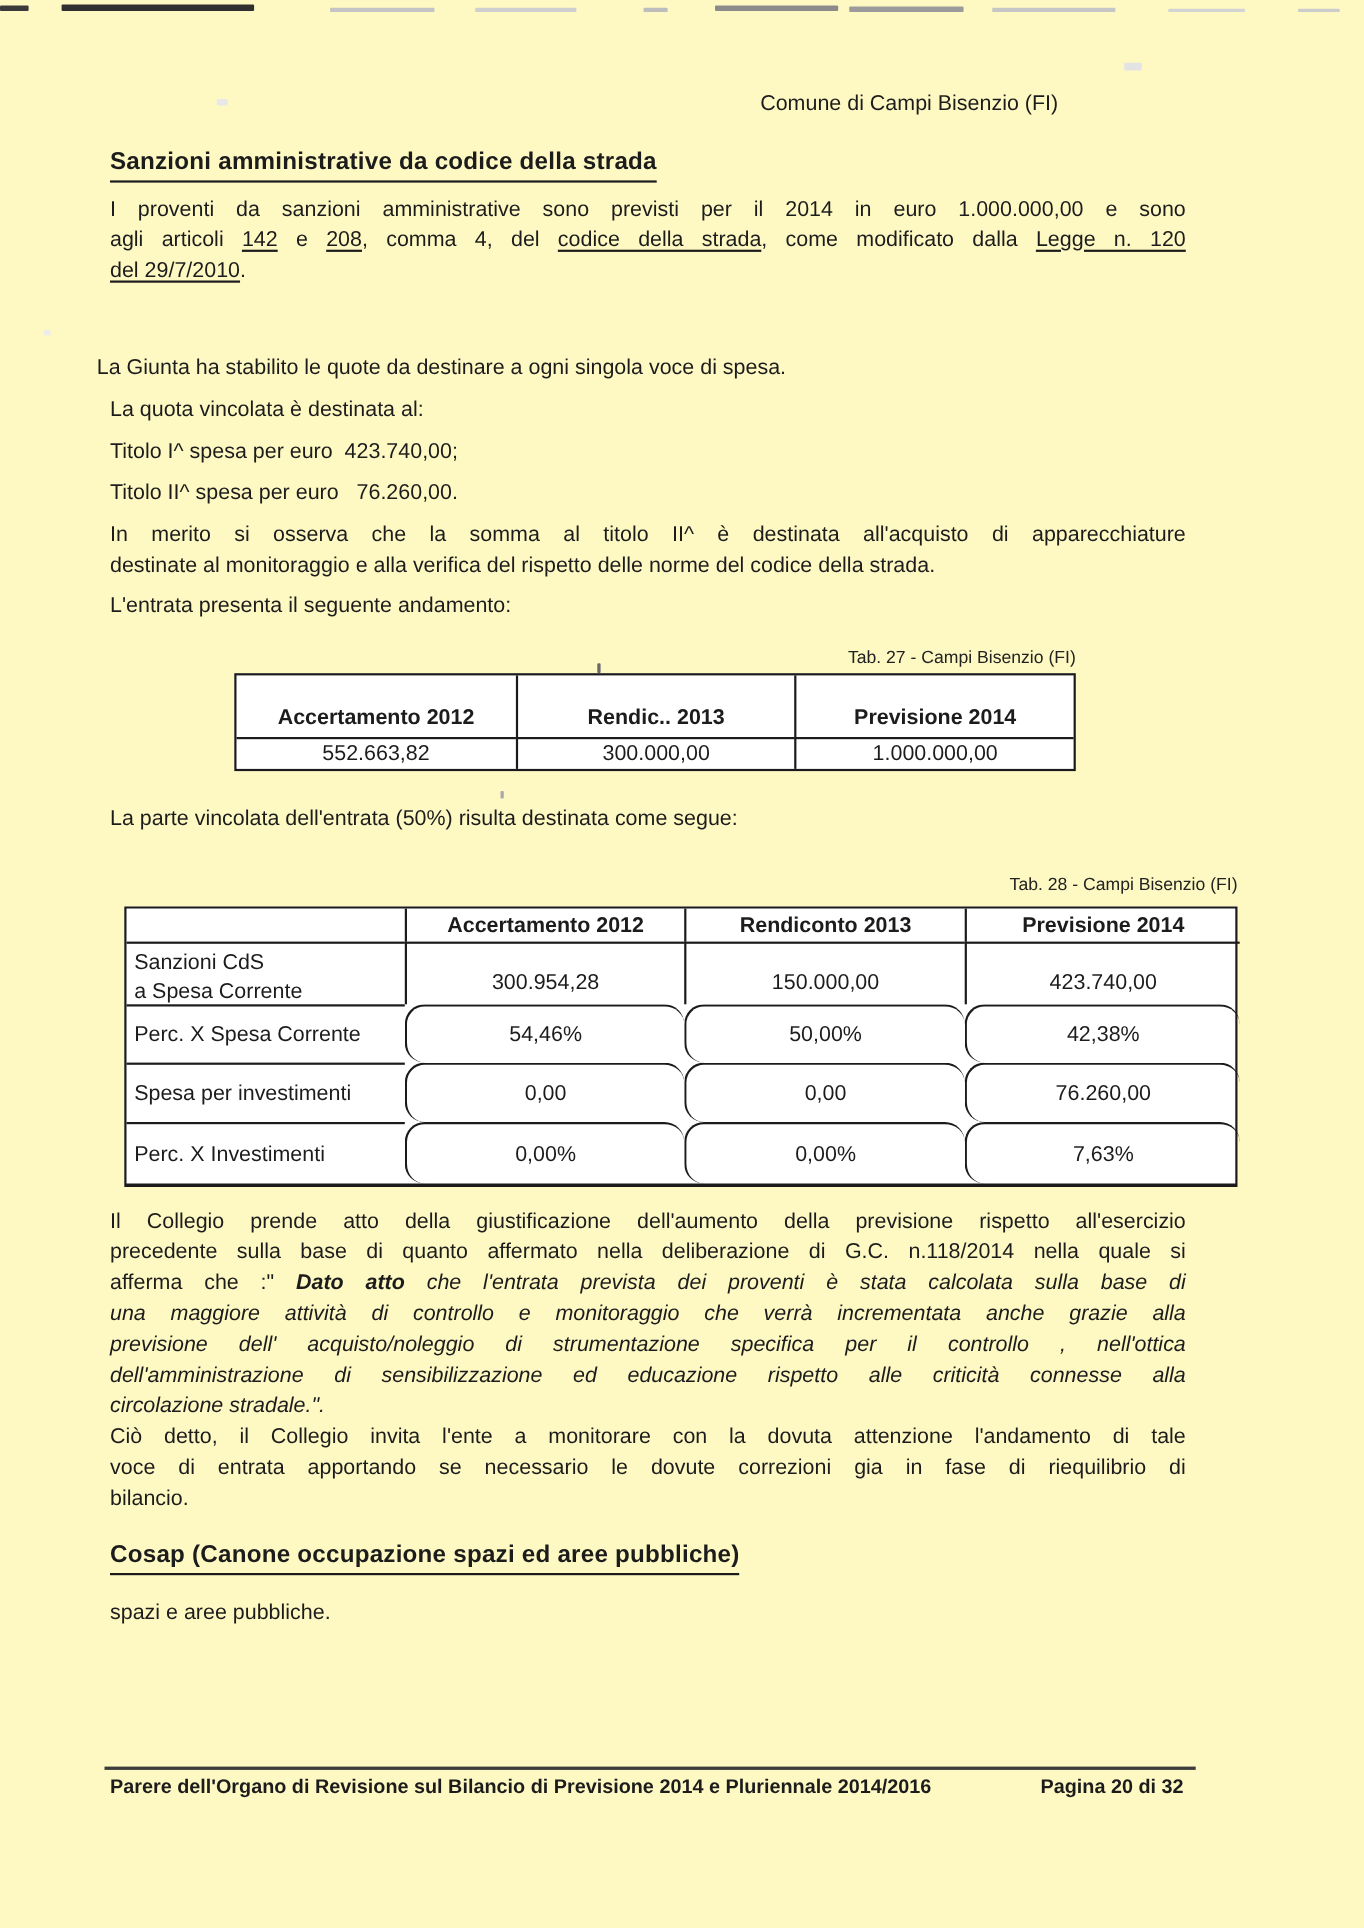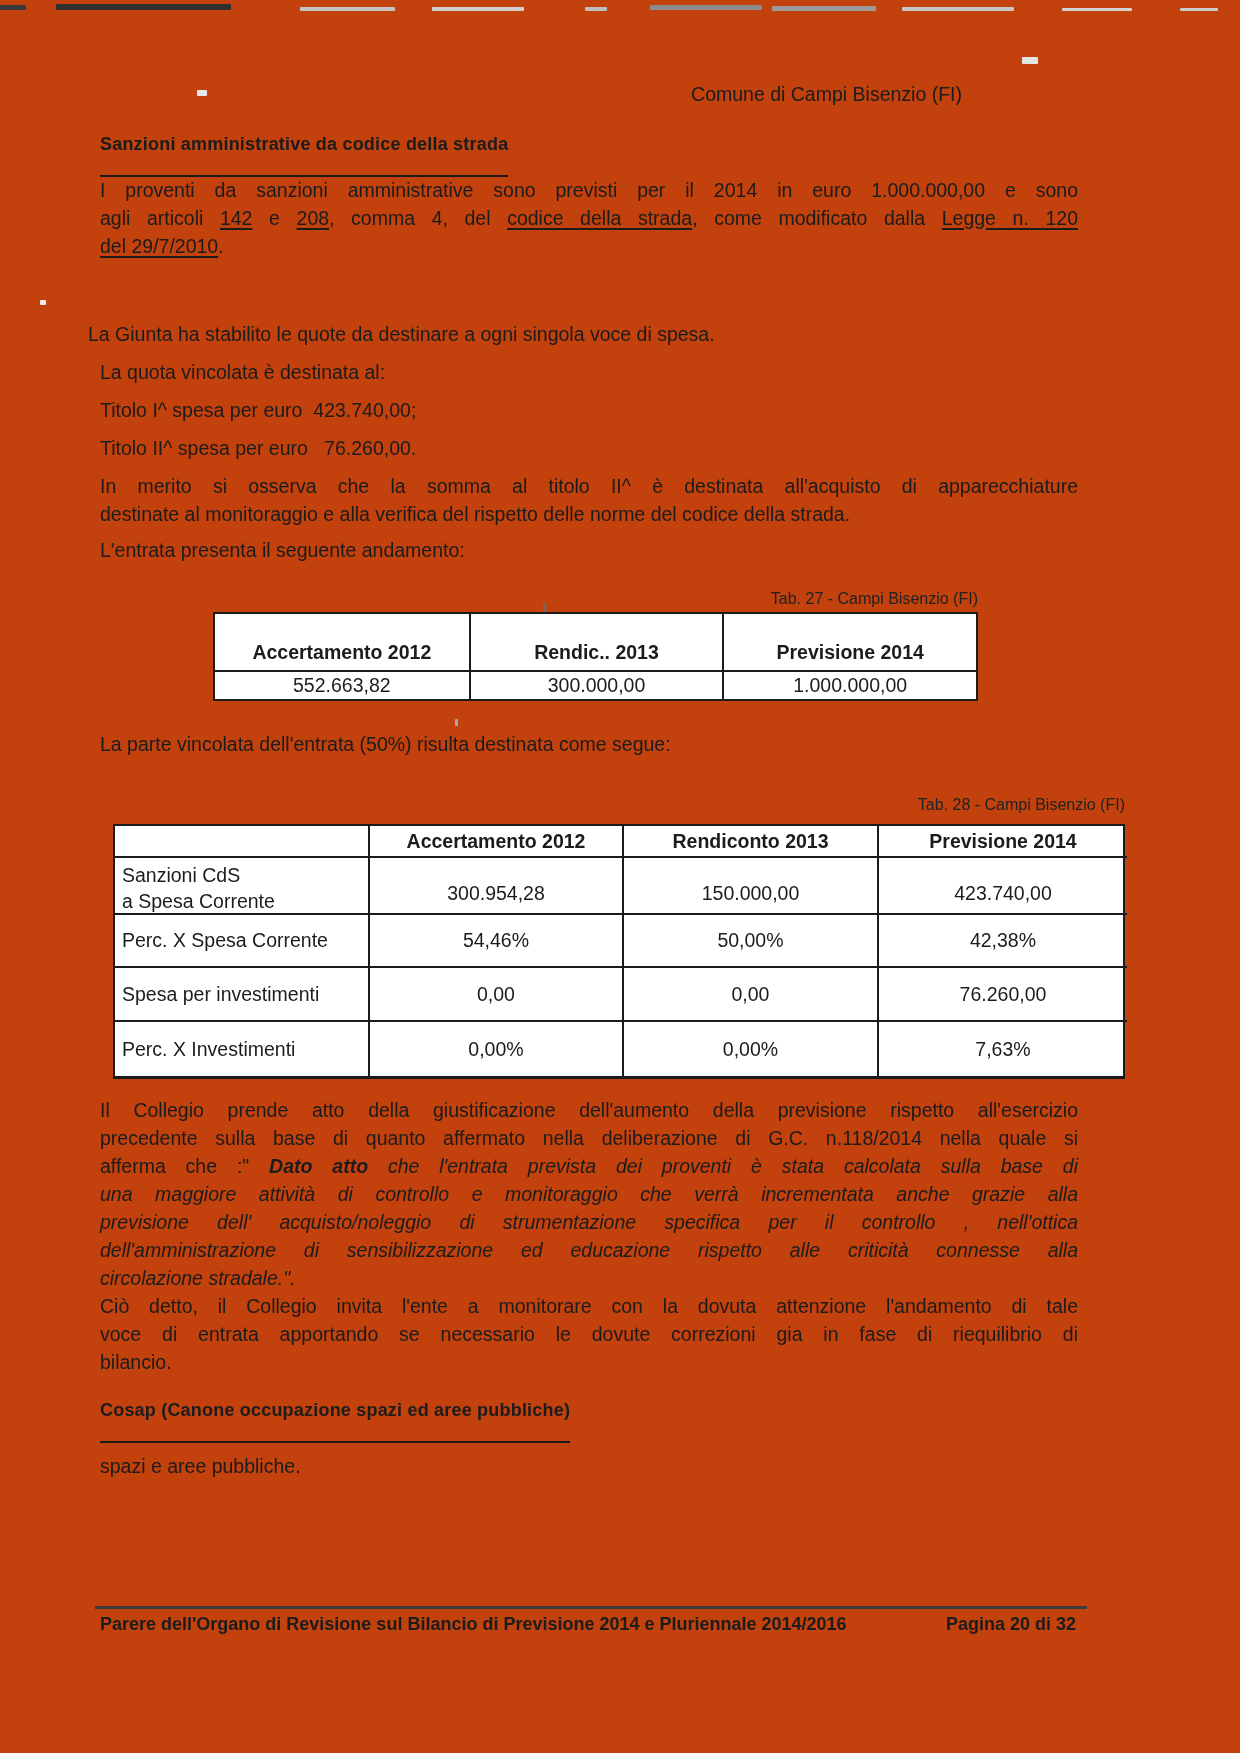--- a/index.html
+++ b/index.html
@@ -1,32 +1,32 @@
 <!DOCTYPE html>
 <html><head>
 <meta charset="utf-8">
 <style>
   * { margin:0; padding:0; box-sizing:border-box; }
   body { background:#ffffff; }
   .page {
-    position:relative; width:1240px; height:1753px; background:#c2410c;
+    position:relative; width:1240px; height:1753px; background:#fef9c3;
     font-family:"Liberation Sans", sans-serif; color:#1c1c1c; overflow:hidden;
   }
   .abs { position:absolute; }
   .line { font-size:19.5px; line-height:28px; white-space:nowrap; }
   .blk { width:978px; }
   .blk .line { white-space:normal; }
   .j { text-align:justify; text-align-last:justify; }
   .pre { white-space:pre-wrap; }
   .u { text-decoration:underline; text-decoration-thickness:2px; text-underline-offset:3px; }
   .i { font-style:italic; }
   .bi { font-style:italic; font-weight:bold; }
   .heading {
-    display:inline-block; font-size:18px; font-weight:bold;
-    border-bottom:2.5px solid #1b1b1b; padding-bottom:20px; letter-spacing:.2px;
+    display:inline-block; font-size:22px; font-weight:bold;
+    border-bottom:2.5px solid #1b1b1b; padding-bottom:4px; letter-spacing:.2px;
   }
   .caption { font-size:16px; color:#222; text-align:right; }
   
   .t27 {
     display:grid; grid-template-columns:repeat(3,1fr); grid-template-rows:56px 29px;
     width:765px; border:2.5px solid #1b1b1b; background:#fff;
   }
   .t27 .c { font-size:19.5px; display:flex; justify-content:center; }
   .t27 .hd { font-weight:bold; align-items:flex-end; padding-bottom:6px; }
   .t27 .dt { align-items:center; border-top:2px solid #1b1b1b; }
@@ -36,21 +36,21 @@
     display:grid; grid-template-columns:253px 254px 255px 250px;
     grid-template-rows:30px 57px 53px 54px 56px;
     width:1012px; border:2.5px solid #1b1b1b; border-bottom-width:3px; background:#fff;
   }
   .t28 .c { font-size:19.5px; display:flex; }
   .t28 .bl { border-left:2px solid #1b1b1b; }
   .t28 .bt { border-top:2px solid #1b1b1b; }
   .t28 .hd { font-weight:bold; align-items:center; justify-content:center; }
   .t28 .lab { align-items:center; justify-content:flex-start; padding-left:7px; }
   .t28 .lab2 { align-items:flex-start; padding-top:4px; white-space:pre-line; line-height:26px; }
-  .t28 .vc { align-items:center; justify-content:center; }
+  .t28 .vc { align-items:center; justify-content:center;border-radius:18px; }
   .t28 .vb { align-items:flex-end; justify-content:center; padding-bottom:8px; }
   
   .footer-rule { height:3px; background:#3c3c3c; }
   .footer-row { display:flex; justify-content:space-between; font-size:18px; font-weight:bold; }
   
   .dash { position:absolute; border-radius:1px; }
 </style>
 </head>
 <body>
 

